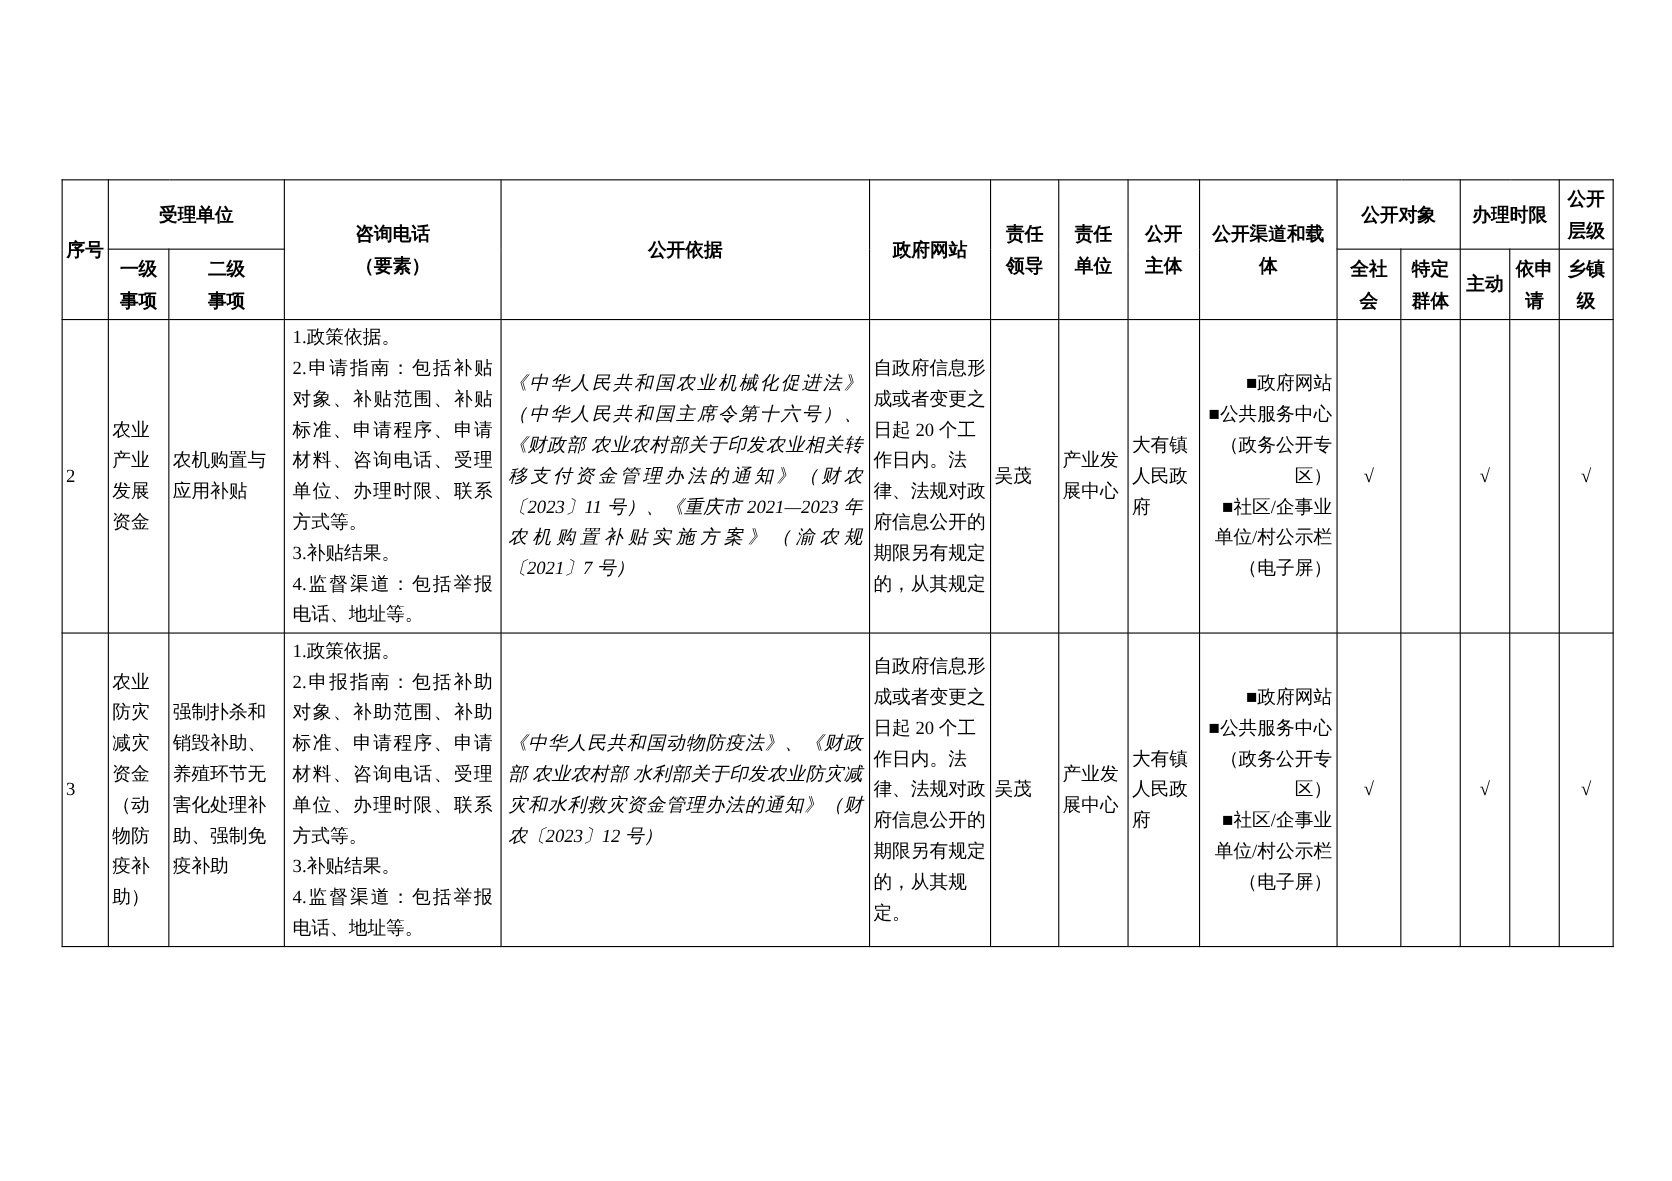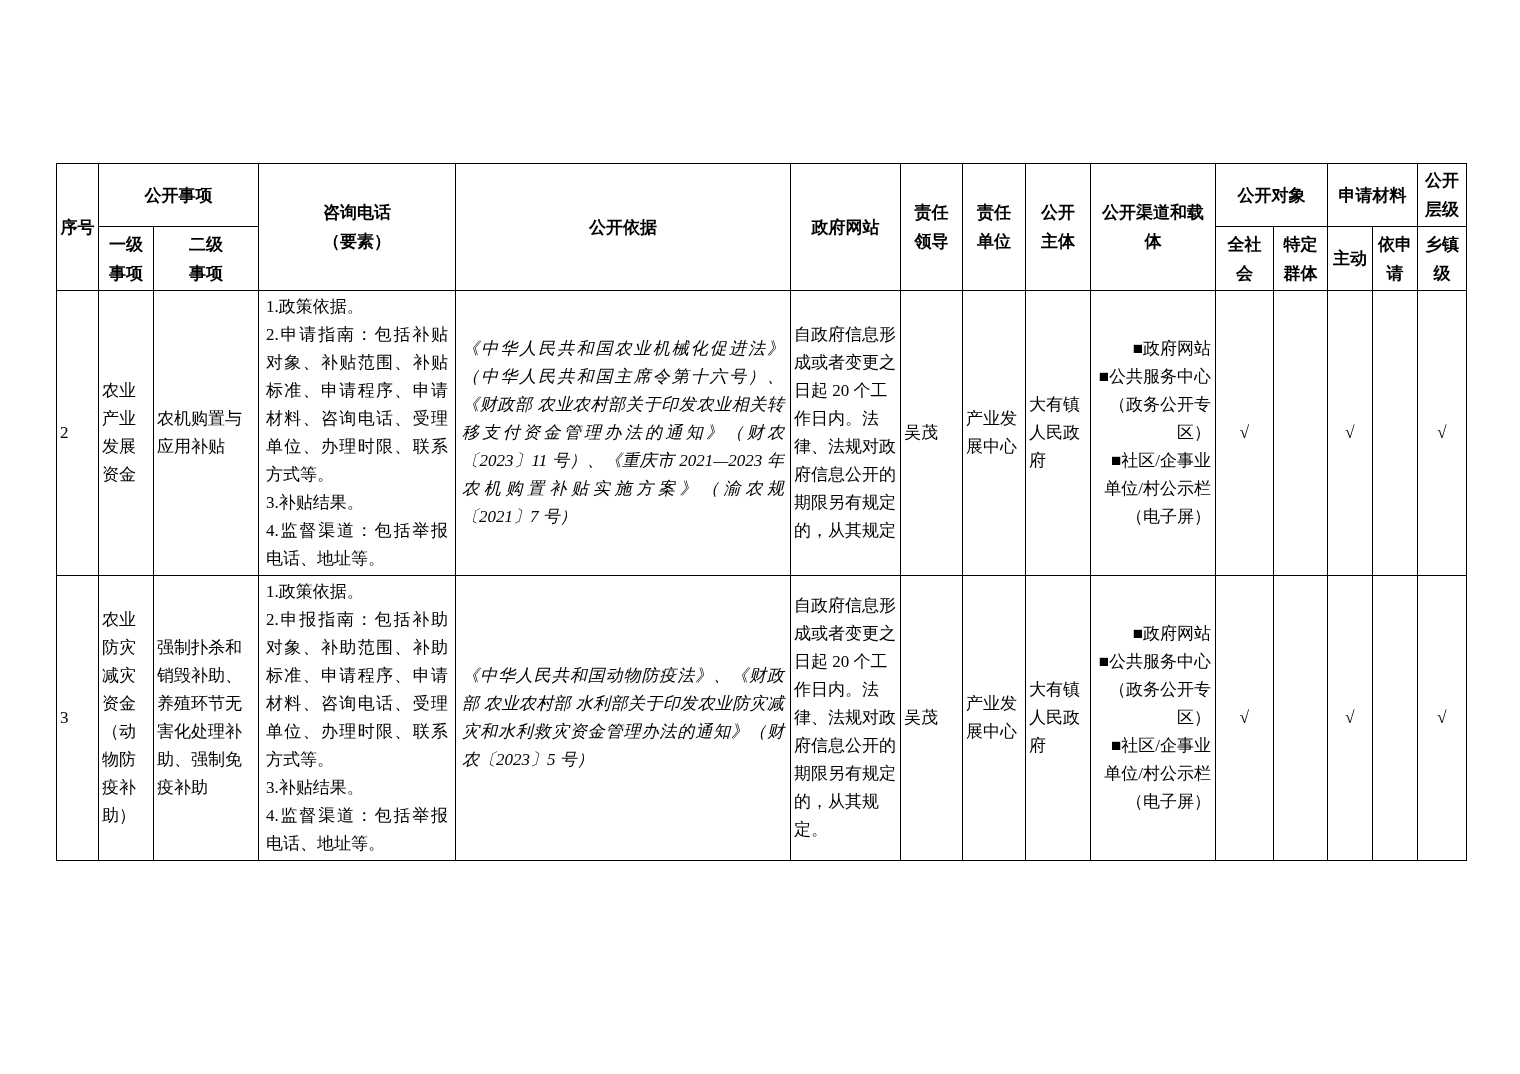--- a/index.html
+++ b/index.html
@@ -64,35 +64,35 @@
       <col style="width:125px">
         <col style="width:58px">
         <col style="width:54px">
       <col style="width:45px">
         <col style="width:45px">
         <col style="width:49px">
     </colgroup>
     <thead>
       <tr style="height:60px">
         <th rowspan="2">序号</th>
-        <th colspan="2">公开事项</th>
+        <th colspan="2">受理单位</th>
         <th rowspan="2">咨询电话
 （要素）</th>
         <th rowspan="2">公开依据</th>
         <th rowspan="2">政府网站</th>
         <th rowspan="2">责任
 领导</th>
         <th rowspan="2">责任
 单位</th>
         <th rowspan="2">公开
 主体</th>
         <th rowspan="2">公开渠道和载
 体</th>
         <th colspan="2">公开对象</th>
-        <th colspan="2">申请材料</th>
+        <th colspan="2">办理时限</th>
         <th>公开
 层级</th>
       </tr>
       <tr style="height:64px">
         <th>一级
 事项</th>
         <th>二级
 事项</th>
         <th>全社
 会</th>
@@ -129,21 +129,21 @@
         <td class="cell-check">√</td>
       </tr>
       <tr style="height:276px">
         <td>3</td>
         <td>农业防灾减灾资金（动物防疫补助）</td>
         <td>强制扑杀和销毁补助、养殖环节无害化处理补助、强制免疫补助</td>
         <td class="cell-justify cell-content">1.政策依据。
 2.申报指南：包括补助对象、补助范围、补助标准、申请程序、申请材料、咨询电话、受理单位、办理时限、联系方式等。
 3.补贴结果。
 4.监督渠道：包括举报电话、地址等。</td>
-        <td class="cell-justify cell-basis">《中华人民共和国动物防疫法》、《财政部 农业农村部 水利部关于印发农业防灾减灾和水利救灾资金管理办法的通知》（财农〔2023〕5 号）</td>
+        <td class="cell-justify cell-basis">《中华人民共和国动物防疫法》、《财政部 农业农村部 水利部关于印发农业防灾减灾和水利救灾资金管理办法的通知》（财农〔2023〕12 号）</td>
         <td>自政府信息形成或者变更之日起 20 个工作日内。法律、法规对政府信息公开的期限另有规定的，从其规定。</td>
         <td>吴茂</td>
         <td>产业发展中心</td>
         <td>大有镇人民政府</td>
         <td class="cell-channel">■政府网站
 ■公共服务中心（政务公开专区）
 ■社区/企事业单位/村公示栏（电子屏）</td>
         <td class="cell-check">√</td>
         <td class="cell-check"></td>
         <td class="cell-check">√</td>

